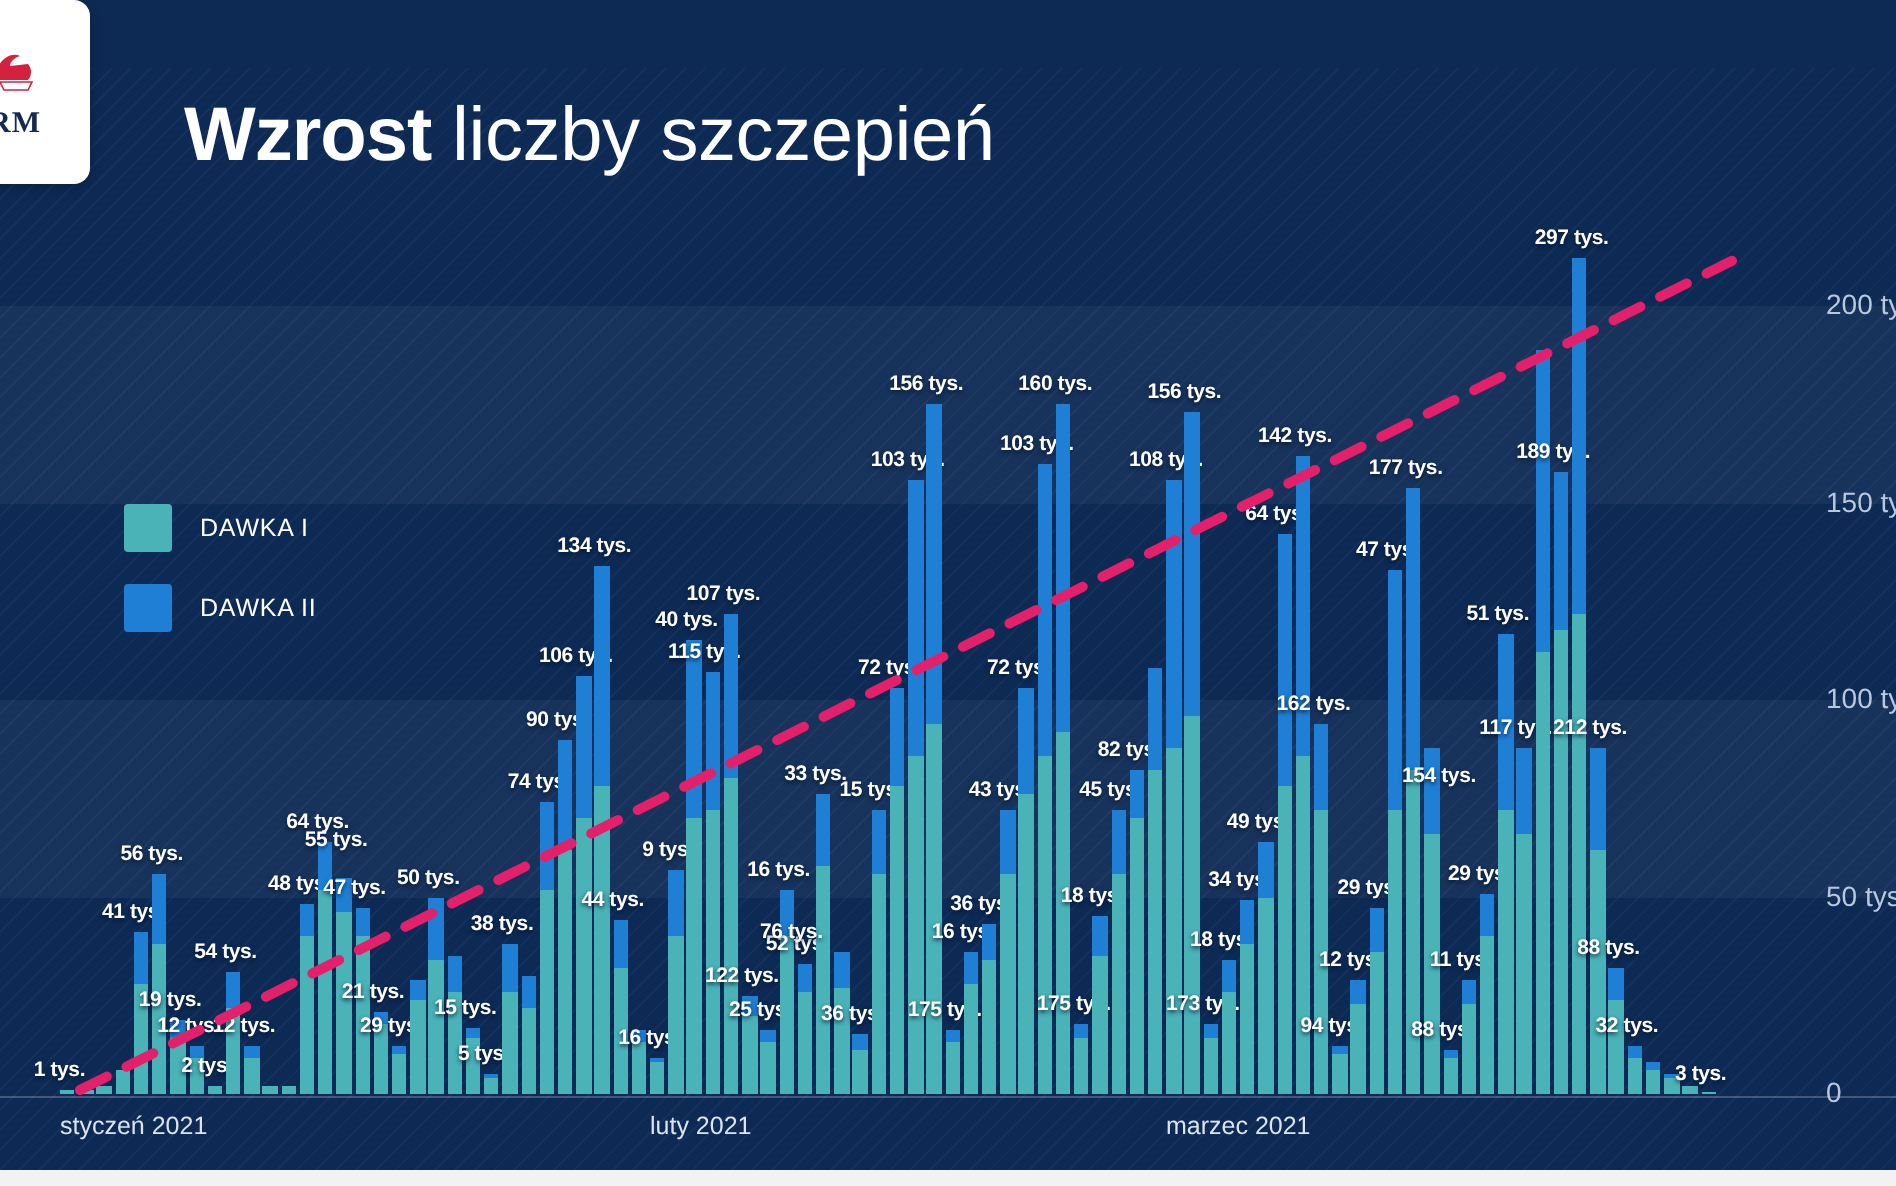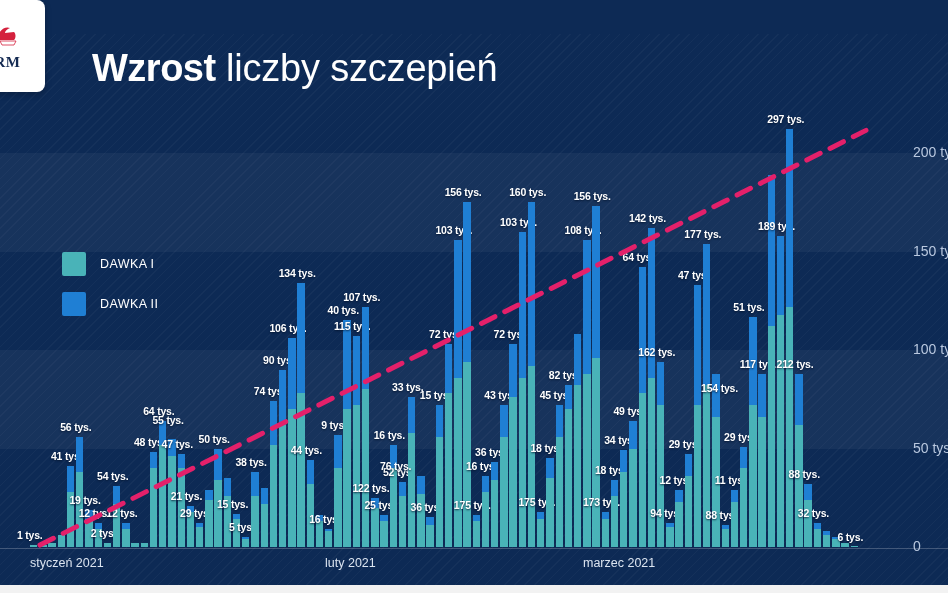--- a/index.html
+++ b/index.html
@@ -544,21 +544,21 @@
       <div class="bar-group" style="left: 832.14px; width: 7.4px; bottom: 46px; height: 9.85px;">
         <div class="seg-d1" style="height: 7.88px;"></div>
         <div class="seg-d2" style="bottom: 7.88px; height: 1.97px;"></div>
       </div>
       <div class="bar-group" style="left: 841.36px; width: 7.4px; bottom: 46px; height: 3.94px;">
         <div class="seg-d1" style="height: 3.94px;"></div>
       </div>
       <div class="bar-group" style="left: 850.58px; width: 7.4px; bottom: 46px; height: 1.5px;">
         <div class="seg-d1" style="height: 1.5px;"></div>
       </div>
-      <div class="bar-label" style="left: 837.48px; top: 531px;">6 tys.</div>
+      <div class="bar-label" style="left: 837.48px; top: 531px;">3 tys.</div>
     </div>
 
   <svg id="trend">
     <line id="trend-line-el" x1="40" y1="545.03" x2="866" y2="130.36" stroke="#e4206a" stroke-width="5" stroke-dasharray="15 11" stroke-linecap="round"></line>
   </svg>
 
   <div id="legend">
       <div class="legend-row">
         <div class="legend-swatch" style="background: rgb(73, 179, 184);"></div>
         <div class="legend-label">DAWKA I</div>

